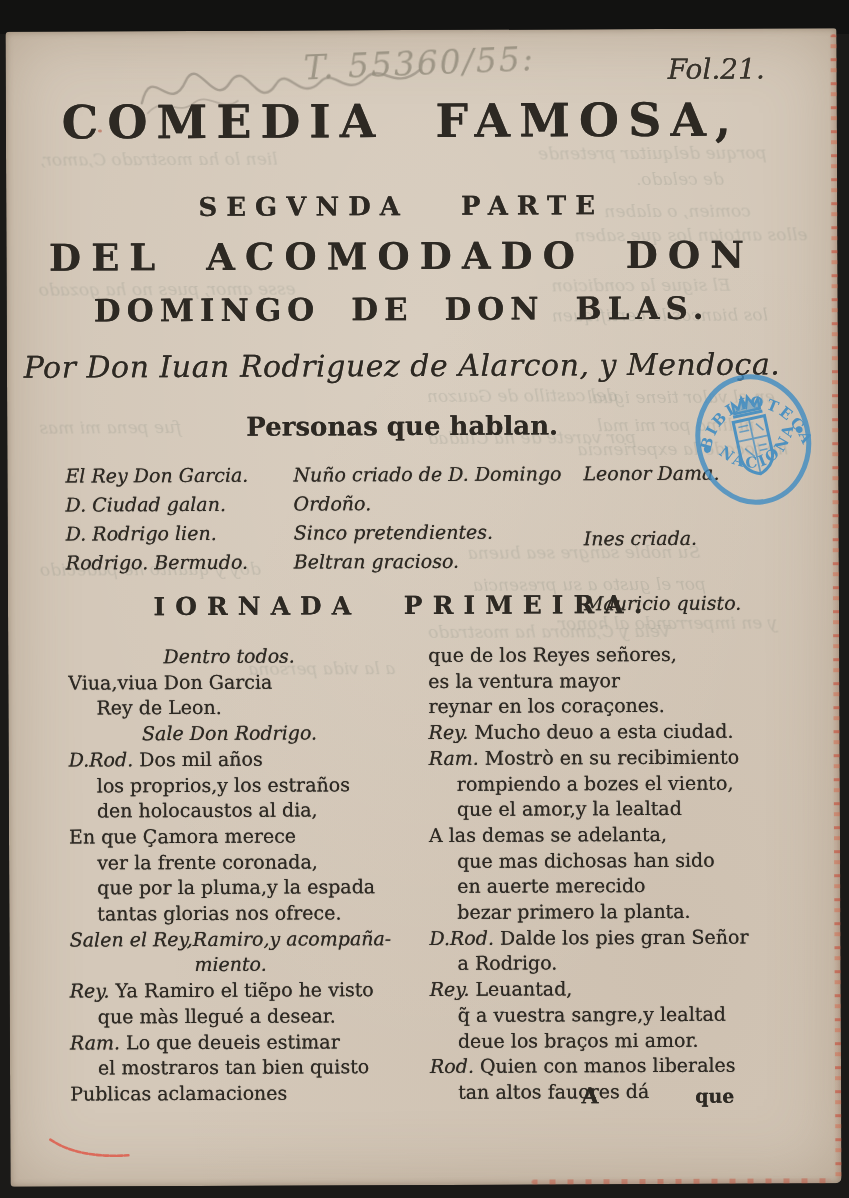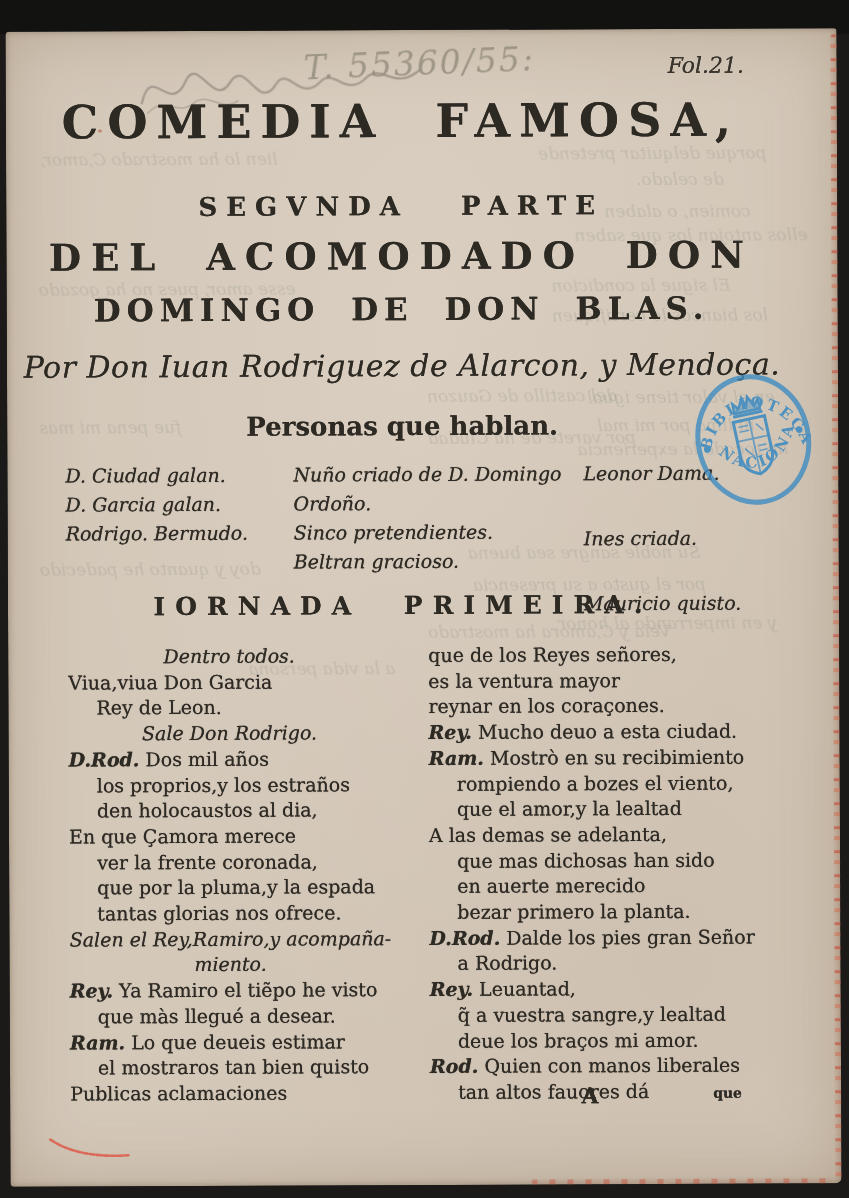--- a/index.html
+++ b/index.html
@@ -31,44 +31,44 @@
   .print{color:#2d2923;text-shadow:0 0 .6px rgba(45,41,35,.8);}
   .center{position:absolute;left:0;width:790px;text-align:center;}
   .t1{top:64px;font-size:46px;font-weight:bold;letter-spacing:9px;word-spacing:26px;}
   .t2{top:161px;font-size:26px;font-weight:bold;letter-spacing:9px;word-spacing:34px;}
   .t3{top:204px;font-size:37px;font-weight:bold;letter-spacing:10px;word-spacing:18px;}
   .t4{top:261px;font-size:31px;font-weight:bold;letter-spacing:6px;word-spacing:14px;}
   .author{top:318px;font-size:30px;font-style:italic;letter-spacing:.5px;}
   .personas{top:381px;font-size:26px;font-weight:bold;}
   .iornada{top:561px;font-size:25px;font-weight:bold;letter-spacing:10px;word-spacing:24px;}
   
-  .folio{position:absolute;left:662px;top:24px;font-size:22px;font-style:italic;
+  .folio{position:absolute;left:662px;top:24px;font-size:28px;font-style:italic;
        color:#39342c;text-shadow:0 0 .5px #39342c;}
   .shelfmark{position:absolute;left:298px;top:14px;font-size:33px;font-style:italic;
        color:#958e7e;opacity:.85;transform:rotate(-2deg);filter:blur(.4px);
        letter-spacing:2px;}
   .inscription{position:absolute;left:128px;top:20px;opacity:.8;filter:blur(.3px);}
   
   .cast{position:absolute;left:58px;top:430px;width:720px;display:flex;}
   .cast-col{display:flex;flex-direction:column;}
   .cast-col.c0{width:228px;} .cast-col.c1{width:290px;} .cast-col.c2{flex:1;gap:36px;}
   .cast-row{font-style:italic;font-size:19px;line-height:29px;color:#2d2923;
        text-shadow:0 0 .7px rgba(45,41,35,.85);white-space:nowrap;}
   
   .verse{position:absolute;top:613px;font-size:19px;line-height:25.7px;color:#2d2923;}
   #verse-left{left:60px;width:352px;}
   #verse-right{left:420px;width:364px;}
   .vline{white-space:nowrap;text-shadow:0 0 .7px rgba(45,41,35,.85);}
   .vline.ind{padding-left:28px;}
   .vline.dir{font-style:italic;text-align:center;padding-right:30px;}
-  .sp{font-style:italic;margin-right:6px;font-weight:bold;}
+  .sp{font-style:italic;margin-right:6px;}
   
   .signature{position:absolute;left:540px;top:1053px;width:80px;text-align:center;
        font-size:22px;font-weight:bold;}
-  .catchword{position:absolute;left:703px;top:1056px;font-size:14px;font-weight:bold;}
+  .catchword{position:absolute;left:685px;top:1056px;font-size:19px;font-weight:bold;}
   
   #bleed{position:absolute;inset:0;pointer-events:none;}
   .bleed-frag{position:absolute;font-size:17px;font-style:italic;color:#5f6e64;
        opacity:.17;transform:scaleX(-1);filter:blur(.4px);white-space:nowrap;}
   
   .stamp{position:absolute;left:686px;top:344px;width:120px;height:134px;
        transform:rotate(-12deg);opacity:.88;}
   
   .red-mark{position:absolute;left:34px;top:1094px;}
 </style>
@@ -114,22 +114,23 @@
 
     <div class="center print t1">COMEDIA FAMOSA,</div>
     <div class="center print t2">SEGVNDA PARTE</div>
     <div class="center print t3">DEL ACOMODADO DON</div>
     <div class="center print t4">DOMINGO DE DON BLAS.</div>
     <div class="center print author">Por Don Iuan Rodriguez de Alarcon, y Mendoça.</div>
     <div class="center print personas">Personas que hablan.</div>
 
     <div class="cast">
       <div class="cast-col c0" id="cast-col-0">
+          <div class="cast-row">El Rey Don Garcia.</div>
           <div class="cast-row">D. Ciudad galan.</div>
-          <div class="cast-row">D. Garcia galan.</div>
+          <div class="cast-row">D. Rodrigo lien.</div>
           <div class="cast-row">Rodrigo. Bermudo.</div>
         </div>
       <div class="cast-col c1" id="cast-col-1">
           <div class="cast-row">Nuño criado de D. Domingo</div>
           <div class="cast-row">Ordoño.</div>
           <div class="cast-row">Sinco pretendientes.</div>
           <div class="cast-row">Beltran gracioso.</div>
         </div>
       <div class="cast-col c2" id="cast-col-2">
           <div class="cast-row">Leonor Dama.</div>

